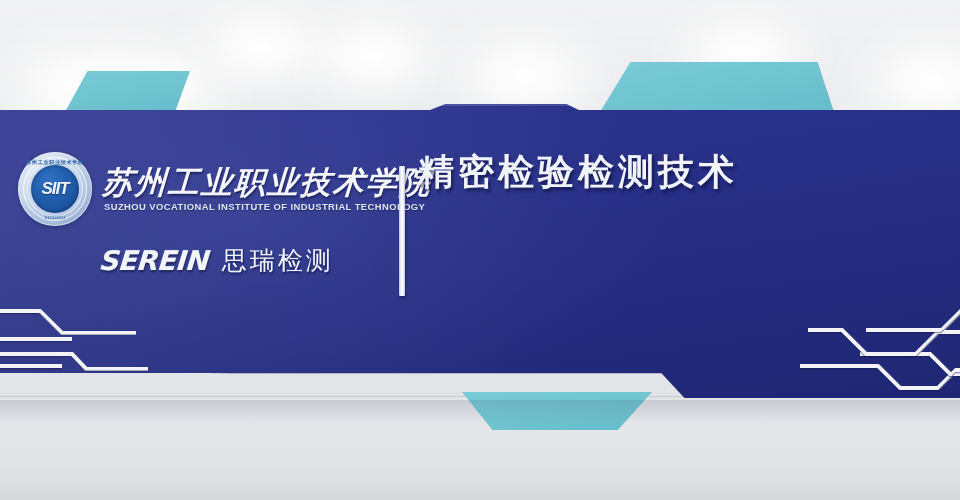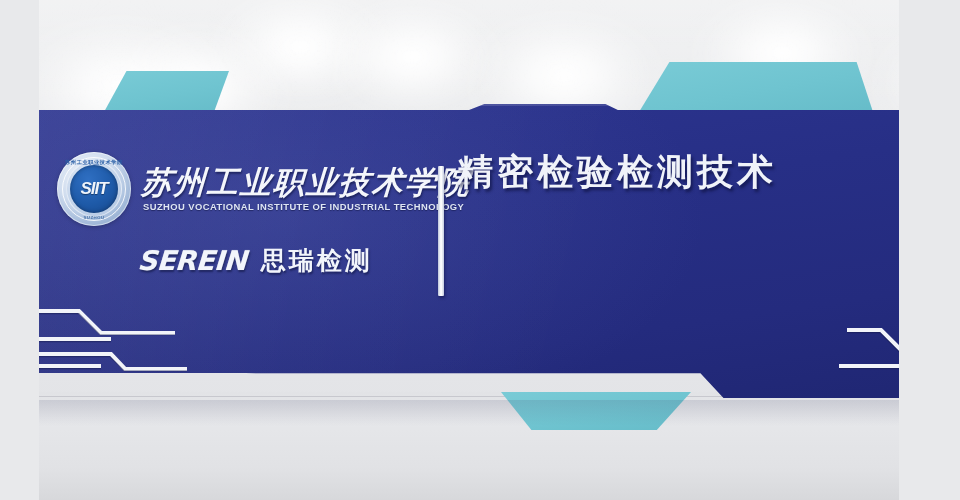--- a/index.html
+++ b/index.html
@@ -3,24 +3,23 @@
 <meta charset="utf-8">
 <title>Precision Inspection Institute Wall Sign</title>
 <style>
   * { margin:0; padding:0; box-sizing:border-box; }
   html,body{
     width:960px; height:500px; overflow:hidden;
     font-family:"Liberation Sans", sans-serif;
     background:#e8e9eb;
   }
   #stage{
-    position:relative; width:860px; height:500px; overflow:hidden;
+    position:relative; width:960px; height:500px; overflow:hidden;
     background:
       linear-gradient(180deg,#e6e7e9 0%, #e9eaec 40%, #e4e5e8 75%, #dcdde0 100%);
-    margin-left: 39px;
   }
 
   
   .wall-base{
     position:absolute; inset:0;
     background:linear-gradient(180deg,#e7e8ea 0%,#eaebed 30%,#e5e6e9 70%,#dfe0e3 100%);
   }
   .wall-lower{
     position:absolute; left:0; right:0; top:392px; bottom:0;
     background:linear-gradient(180deg,#e2e3e6 0%, #e6e7ea 25%, #e1e2e5 70%, #d7d8db 100%);
@@ -179,21 +178,21 @@
     display:flex; align-items:center; gap:13px;
   }
   .serein-en{
     font-size:27px; font-weight:900; color:#f2f5fb;
     letter-spacing:-.5px; font-style:italic;
     transform:skewX(-6deg) scaleX(1.02);
     font-family:"DejaVu Sans","Liberation Sans",sans-serif;
     text-shadow:1px 2px 2px rgba(10,14,55,.55), 0 0 1px rgba(255,255,255,.6);
   }
   .serein-cn{
-    font-size:25px; font-weight:700; color:#f2f5fb; letter-spacing:3px;
+    font-size:25px; font-weight:400; color:#f2f5fb; letter-spacing:3px;
     font-family:"DejaVu Sans","Liberation Sans",sans-serif;
     text-shadow:1px 2px 2px rgba(10,14,55,.55);
     white-space:nowrap;
   }
 
   .divider{
     position:absolute; left:399px; top:62px; width:6px; height:130px;
     background:linear-gradient(90deg,#b9c2d8 0%, #f2f5fa 35%, #ffffff 55%, #c3cbdf 100%);
     box-shadow:1px 2px 3px rgba(10,14,55,.45);
     border-radius:1px;

